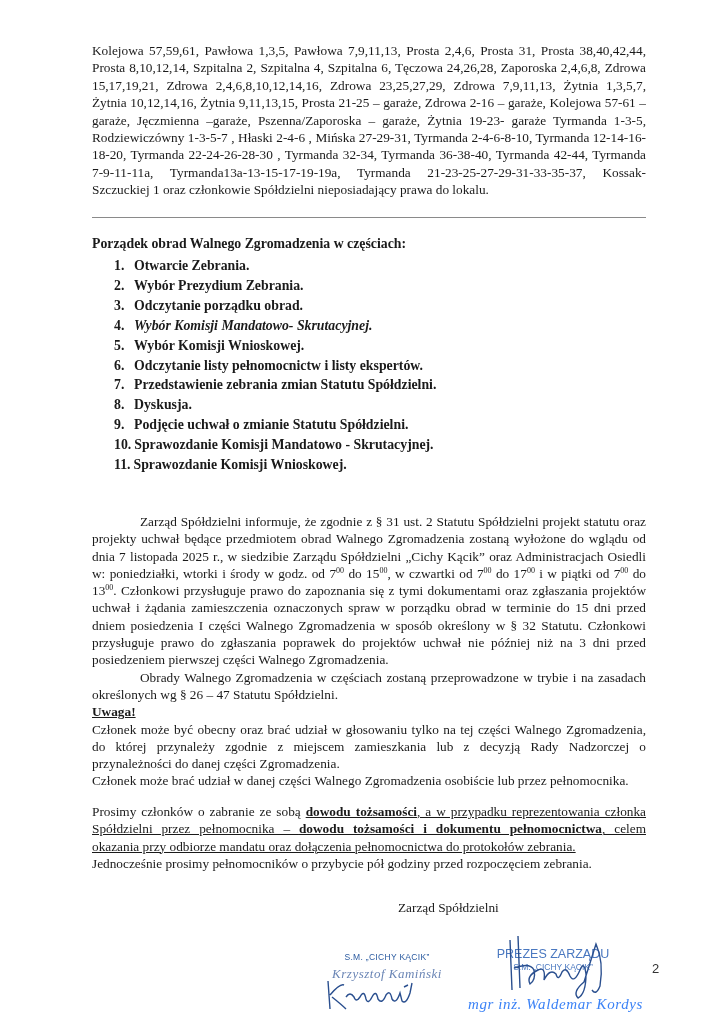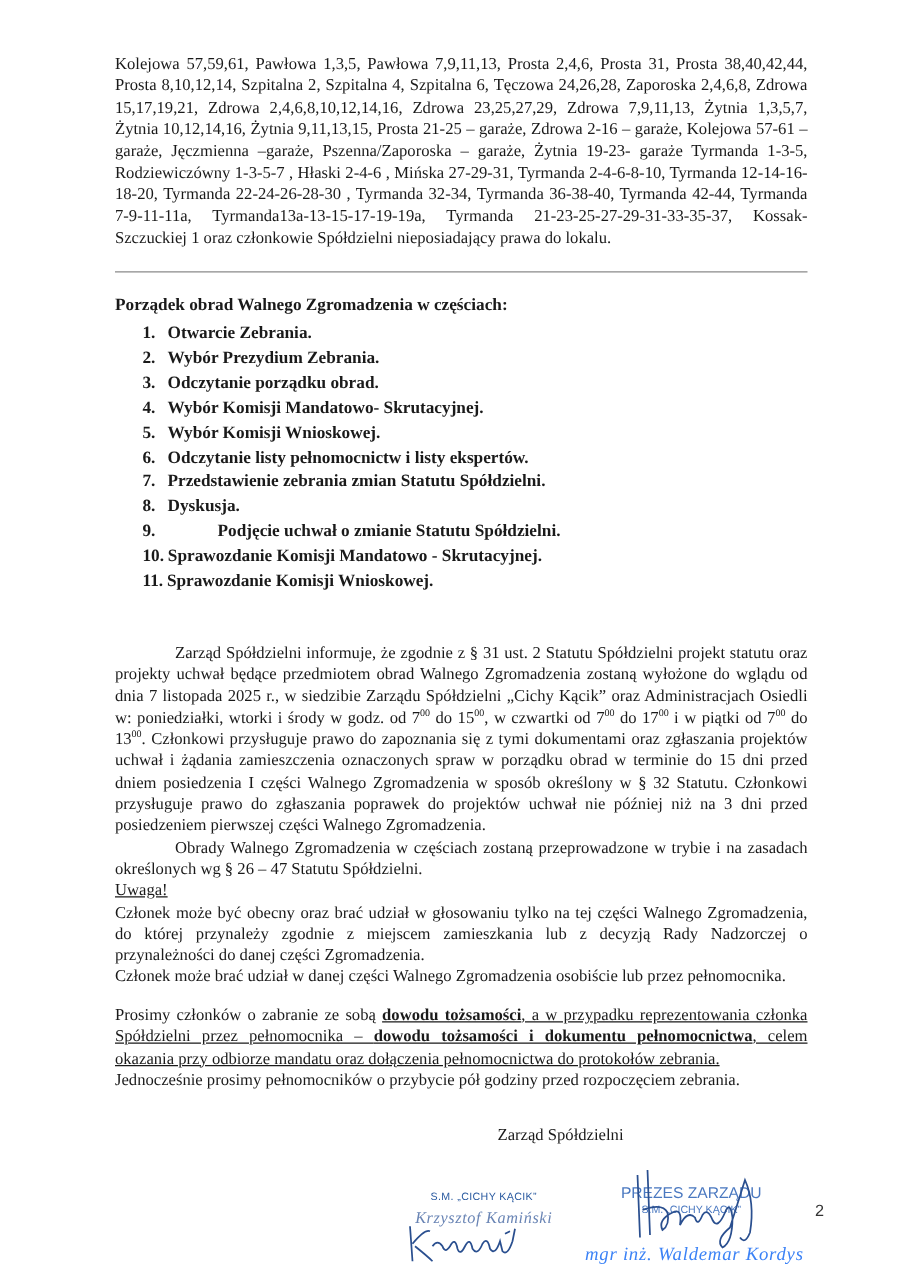--- a/index.html
+++ b/index.html
@@ -14,21 +14,21 @@
                   font-size: 13.8px; }
   .agenda { position: absolute; left: 114px; top: 256px; margin: 0; padding: 0;
             list-style: none; font-weight: bold; font-size: 13.8px; line-height: 19.9px; }
   .agenda li { display: flex; }
   .agenda .num { display: inline-block; min-width: 20px; }
   .agenda li.two .num { min-width: 0; margin-right: 3px; }
   .body-text { position: absolute; left: 92px; top: 513px; width: 554px;
                font-size: 13.3px; line-height: 17.3px; text-align: justify; }
   .body-text p { margin: 0; }
   .indent { text-indent: 48px; }
-  .uwaga { font-weight: normal; text-decoration: underline; }
+  .uwaga { font-weight: bold; text-decoration: underline; }
   .request { position: absolute; left: 92px; top: 803px; width: 554px;
              font-size: 13.3px; line-height: 17.3px; text-align: justify; }
   .request p { margin: 0; }
   .u { text-decoration: underline; }
   .b { font-weight: bold; }
   .board { position: absolute; left: 398px; top: 900px; font-size: 13.3px; }
   .stamp1 { position: absolute; left: 312px; top: 951px; width: 150px; text-align: center;
             color: #2a5aa0; font-family: "Liberation Sans", sans-serif; }
   .stamp1 .t1 { font-size: 12.5px; }
   .stamp1 .t2 { font-size: 8.5px; letter-spacing: 0.3px; margin-top: 1px; }
@@ -64,41 +64,41 @@
       <li>
         <span class="num">2.</span>
         <span style="white-space: pre;">Wybór Prezydium Zebrania.</span>
       </li>
       <li>
         <span class="num">3.</span>
         <span style="white-space: pre;">Odczytanie porządku obrad.</span>
       </li>
       <li>
         <span class="num">4.</span>
-        <span style="white-space: pre;">Wybór Komisji Mandatowo- Skrutacyjnej.</span>
+        <span style="white-space: pre; font-style: italic;">Wybór Komisji Mandatowo- Skrutacyjnej.</span>
       </li>
       <li>
         <span class="num">5.</span>
         <span style="white-space: pre;">Wybór Komisji Wnioskowej.</span>
       </li>
       <li>
         <span class="num">6.</span>
         <span style="white-space: pre;">Odczytanie listy pełnomocnictw i listy ekspertów.</span>
       </li>
       <li>
         <span class="num">7.</span>
         <span style="white-space: pre;">Przedstawienie zebrania zmian Statutu Spółdzielni.</span>
       </li>
       <li>
         <span class="num">8.</span>
         <span style="white-space: pre;">Dyskusja.</span>
       </li>
       <li>
         <span class="num">9.</span>
-        <span style="white-space: pre; margin-left: 40px;">Podjęcie uchwał o zmianie Statutu Spółdzielni.</span>
+        <span style="white-space: pre;">Podjęcie uchwał o zmianie Statutu Spółdzielni.</span>
       </li>
       <li class="two">
         <span class="num">10.</span>
         <span style="white-space: pre;">Sprawozdanie Komisji Mandatowo - Skrutacyjnej.</span>
       </li>
       <li class="two">
         <span class="num">11.</span>
         <span style="white-space: pre;">Sprawozdanie Komisji Wnioskowej.</span>
       </li>
     </ol>

